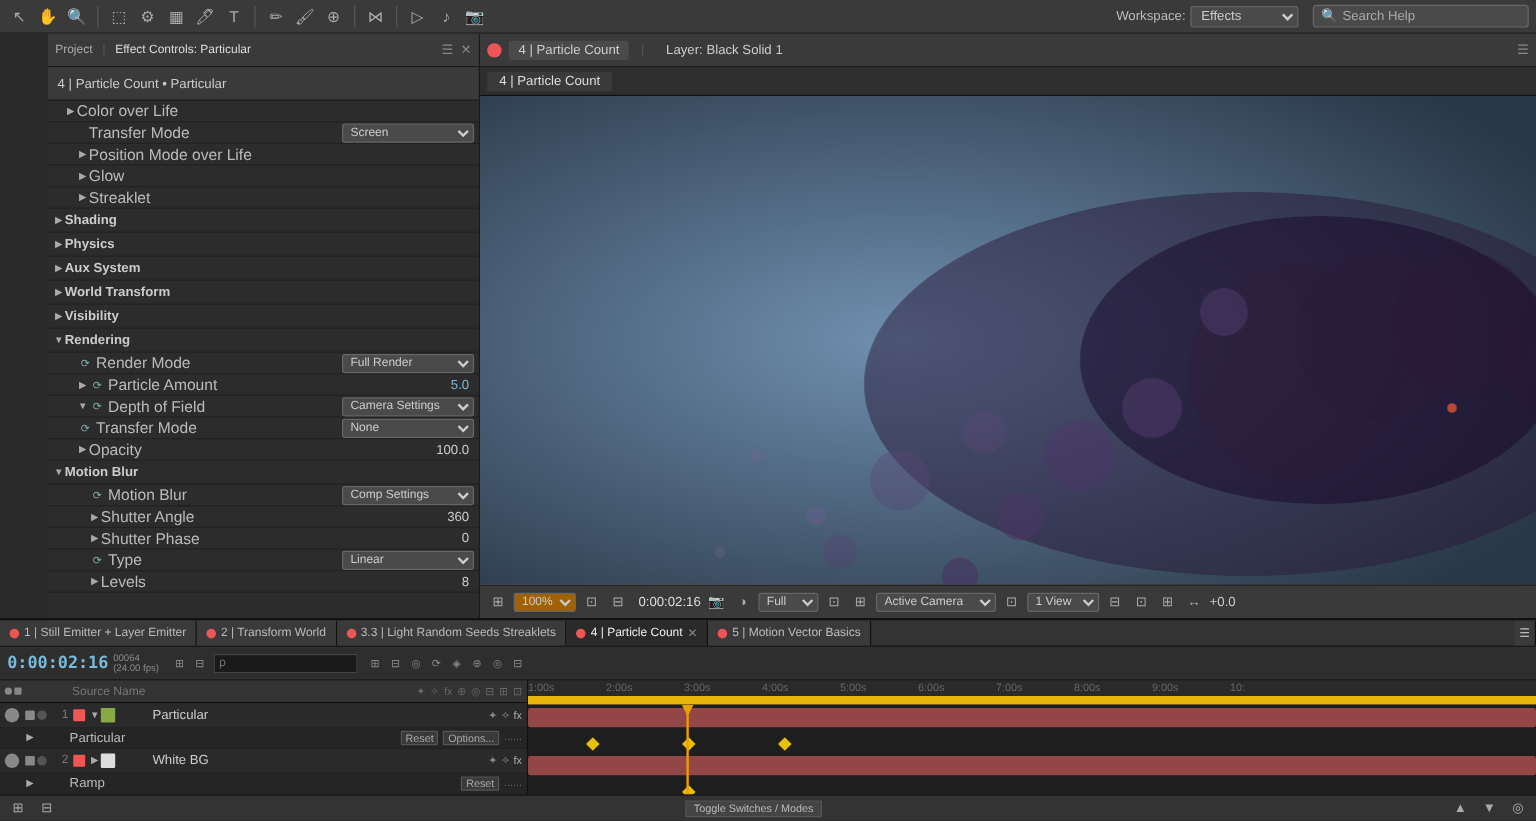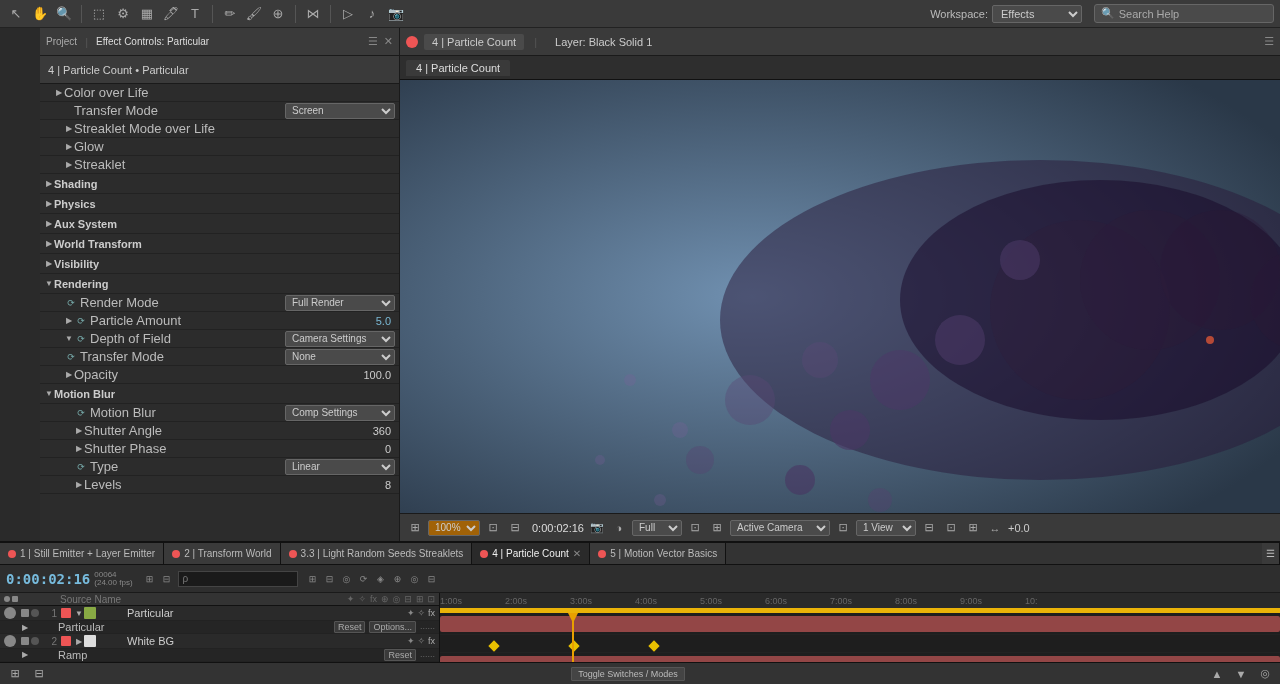--- a/index.html
+++ b/index.html
@@ -279,21 +279,21 @@
       display: flex;
       align-items: center;
       justify-content: center;
       color: #aaa;
       font-size: 11px;
       cursor: pointer;
     }
 
     
     .timeline-section {
-      height: 143px;
+      height: 169px;
       background: #2a2a2a;
       border-top: 2px solid #111;
       display: flex;
       flex-direction: column;
       flex-shrink: 0;
     }
     .timeline-tabs {
       height: 22px;
       background: #333;
       display: flex;
@@ -454,21 +454,21 @@
       background: #3a3a3a;
       border: 1px solid #555;
       padding: 0 3px;
       cursor: pointer;
       border-radius: 1px;
     }
 
     .tl-ruler {
       height: 20px;
       background: #2a2a2a;
-      border-bottom: 5px solid #eab308;
+      border-bottom: 7px solid #eab308;
       display: flex;
       align-items: flex-end;
       padding-bottom: 2px;
       padding-left: 4px;
       flex-shrink: 0;
       position: relative;
       overflow: hidden;
     }
     .tl-ruler-mark {
       position: absolute;
@@ -615,21 +615,21 @@
         <div class="prop-row prop-indent-2">
           <span class="prop-arrow"></span>
           <span class="prop-label">Transfer Mode</span>
           <select class="prop-dropdown">
             <option>Screen</option>
           </select>
         </div>
 
         <div class="prop-row prop-indent-2">
           <span class="prop-arrow">▶</span>
-          <span class="prop-label">Streaklet Mode over Life</span>
+          <span class="prop-label">Position Mode over Life</span>
         </div>
 
         <div class="prop-row prop-indent-2">
           <span class="prop-arrow">▶</span>
           <span class="prop-label">Glow</span>
         </div>
 
         <div class="prop-row prop-indent-2">
           <span class="prop-arrow">▶</span>
           <span class="prop-label">Streaklet</span>

